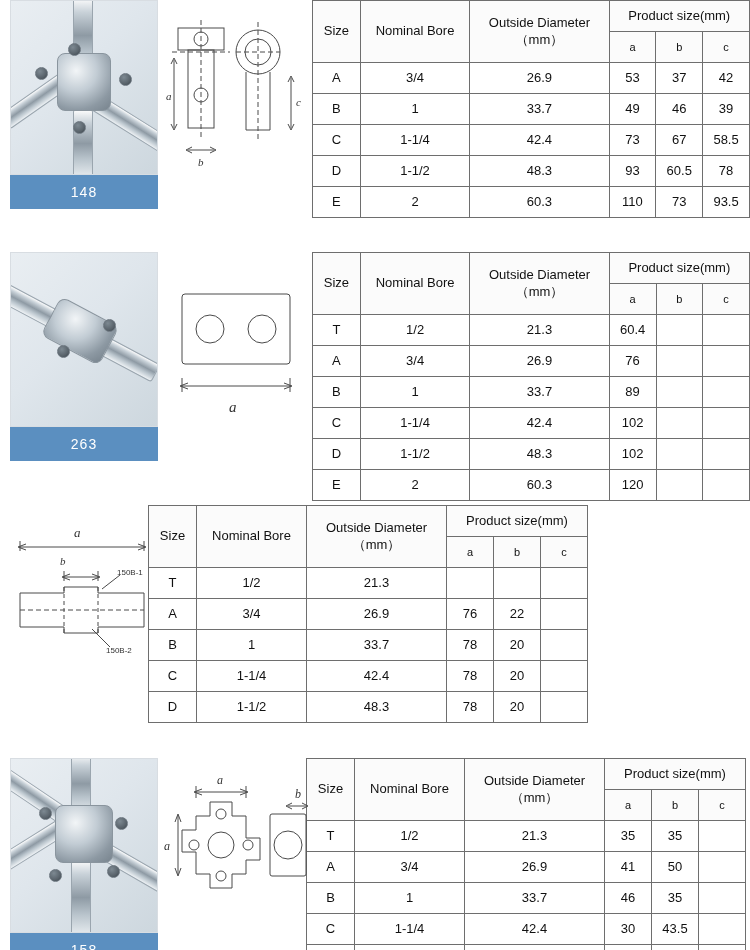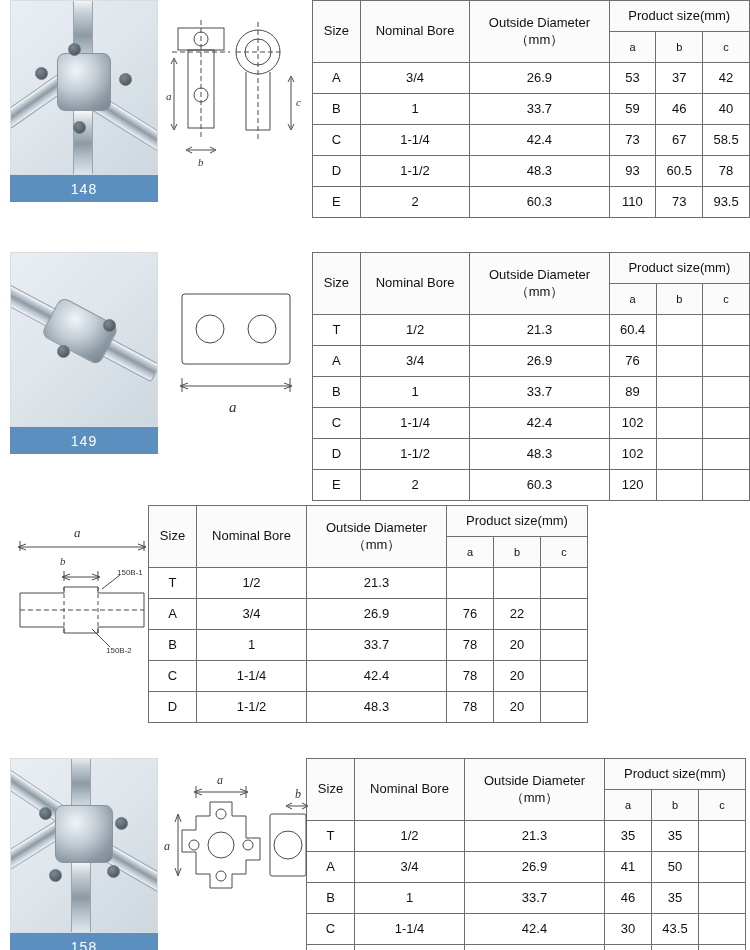--- a/index.html
+++ b/index.html
@@ -30,21 +30,21 @@
   .photo {
     width: 148px;
     height: 175px;
     border: 1px solid #d8dde2;
     background: linear-gradient(135deg,#e9eef2 0%, #dfe6ec 45%, #cdd7de 100%);
     position: relative;
     overflow: hidden;
   }
   .caption {
     width: 148px;
-    height: 27px;
+    height: 34px;
     background: #5b8fc0;
     color: #ffffff;
     font-size: 14px;
     display: flex;
     align-items: center;
     justify-content: center;
     letter-spacing: 1px;
   }
   .diagram-col {
     width: 140px;
@@ -166,23 +166,23 @@
           <td>3/4</td>
           <td>26.9</td>
           <td>53</td>
           <td>37</td>
           <td>42</td>
         </tr>
         <tr>
           <td>B</td>
           <td>1</td>
           <td>33.7</td>
-          <td>59</td>
+          <td>49</td>
           <td>46</td>
-          <td>40</td>
+          <td>39</td>
         </tr>
         <tr>
           <td>C</td>
           <td>1-1/4</td>
           <td>42.4</td>
           <td>73</td>
           <td>67</td>
           <td>58.5</td>
         </tr>
         <tr>
@@ -206,21 +206,21 @@
   </div>
 
   <div class="block" style="top:252px;">
     <div class="photo-col">
       <div class="photo">
         <div class="tube" style="left:-14px; top:26px; width:180px; height:20px; transform: rotate(28deg); transform-origin: left center;"></div>
         <div class="hub" style="left:36px; top:56px; width:66px; height:44px; transform: rotate(28deg);"></div>
         <div class="bolt" style="left:46px; top:92px;"></div>
         <div class="bolt" style="left:92px; top:66px;"></div>
       </div>
-      <div class="caption">149</div>
+      <div class="caption">263</div>
     </div>
 
     <div class="diagram-col">
       <svg width="140" height="185" viewBox="0 0 140 185">
         <g fill="none" stroke="#4a4a4a" stroke-width="1">
           <rect x="16" y="42" width="108" height="70" rx="3"></rect>
           <circle cx="44" cy="77" r="14"></circle>
           <circle cx="96" cy="77" r="14"></circle>
           <path d="M16 126 L16 140 M124 126 L124 140"></path>
           <path d="M16 134 L124 134 M22 131 L14 134 L22 137 M118 131 L126 134 L118 137"></path>

